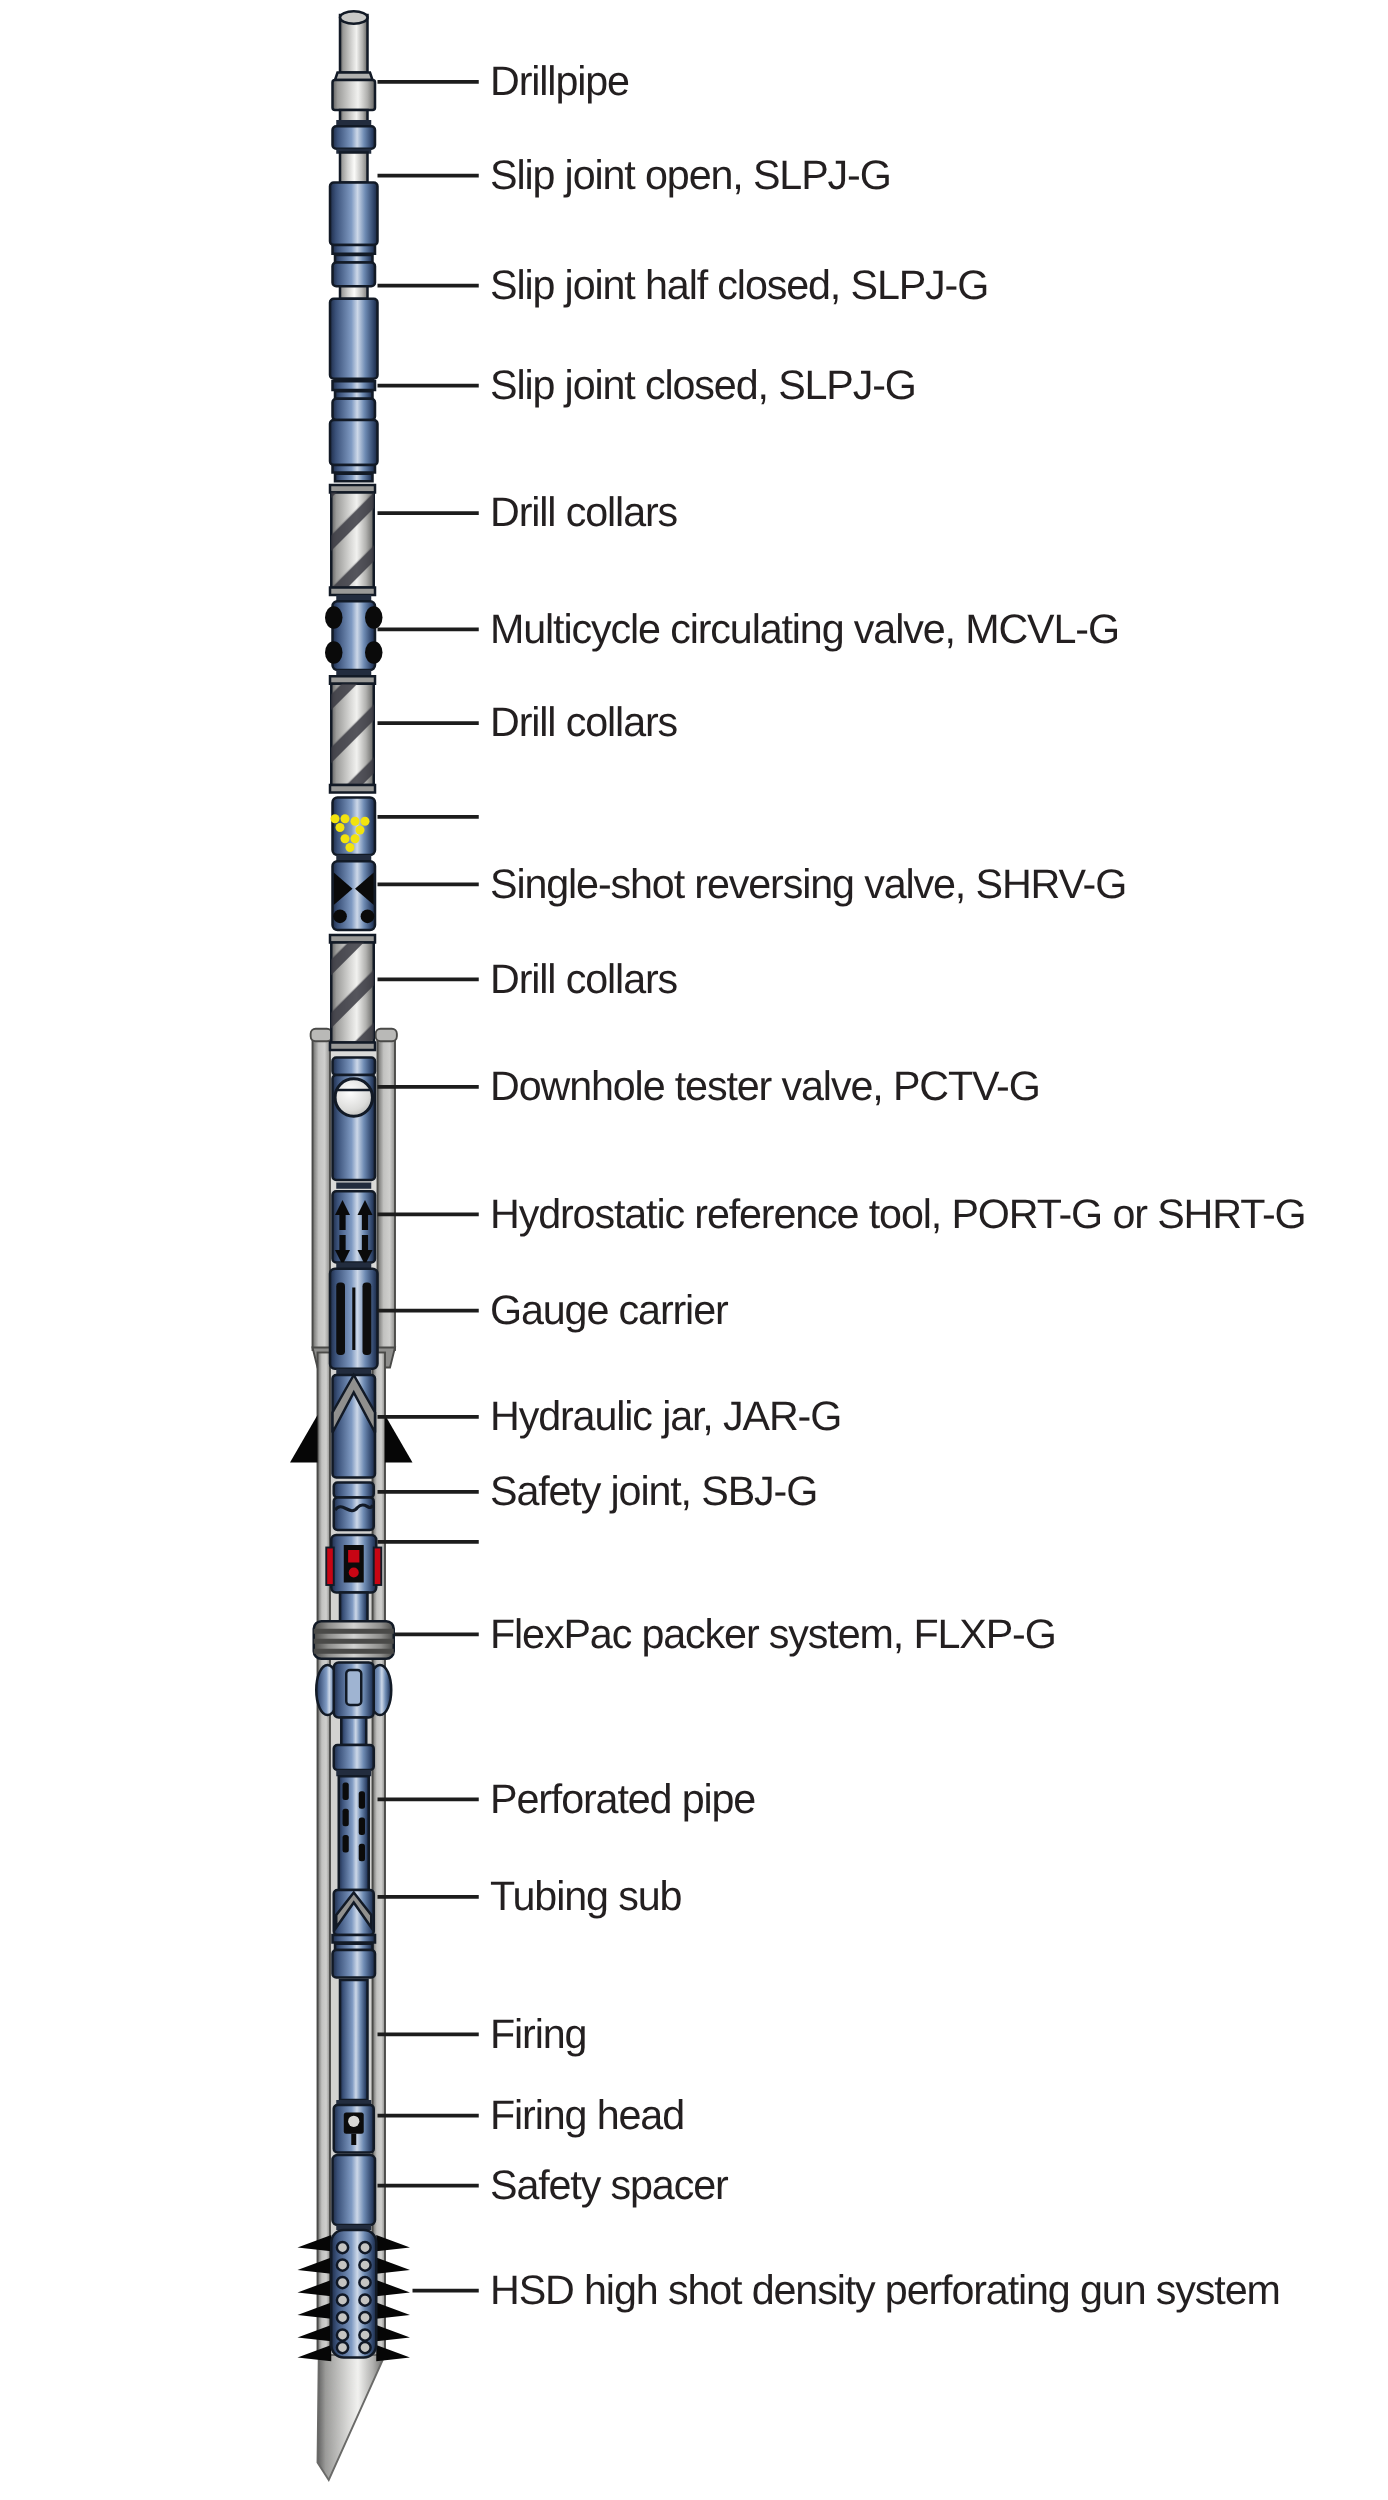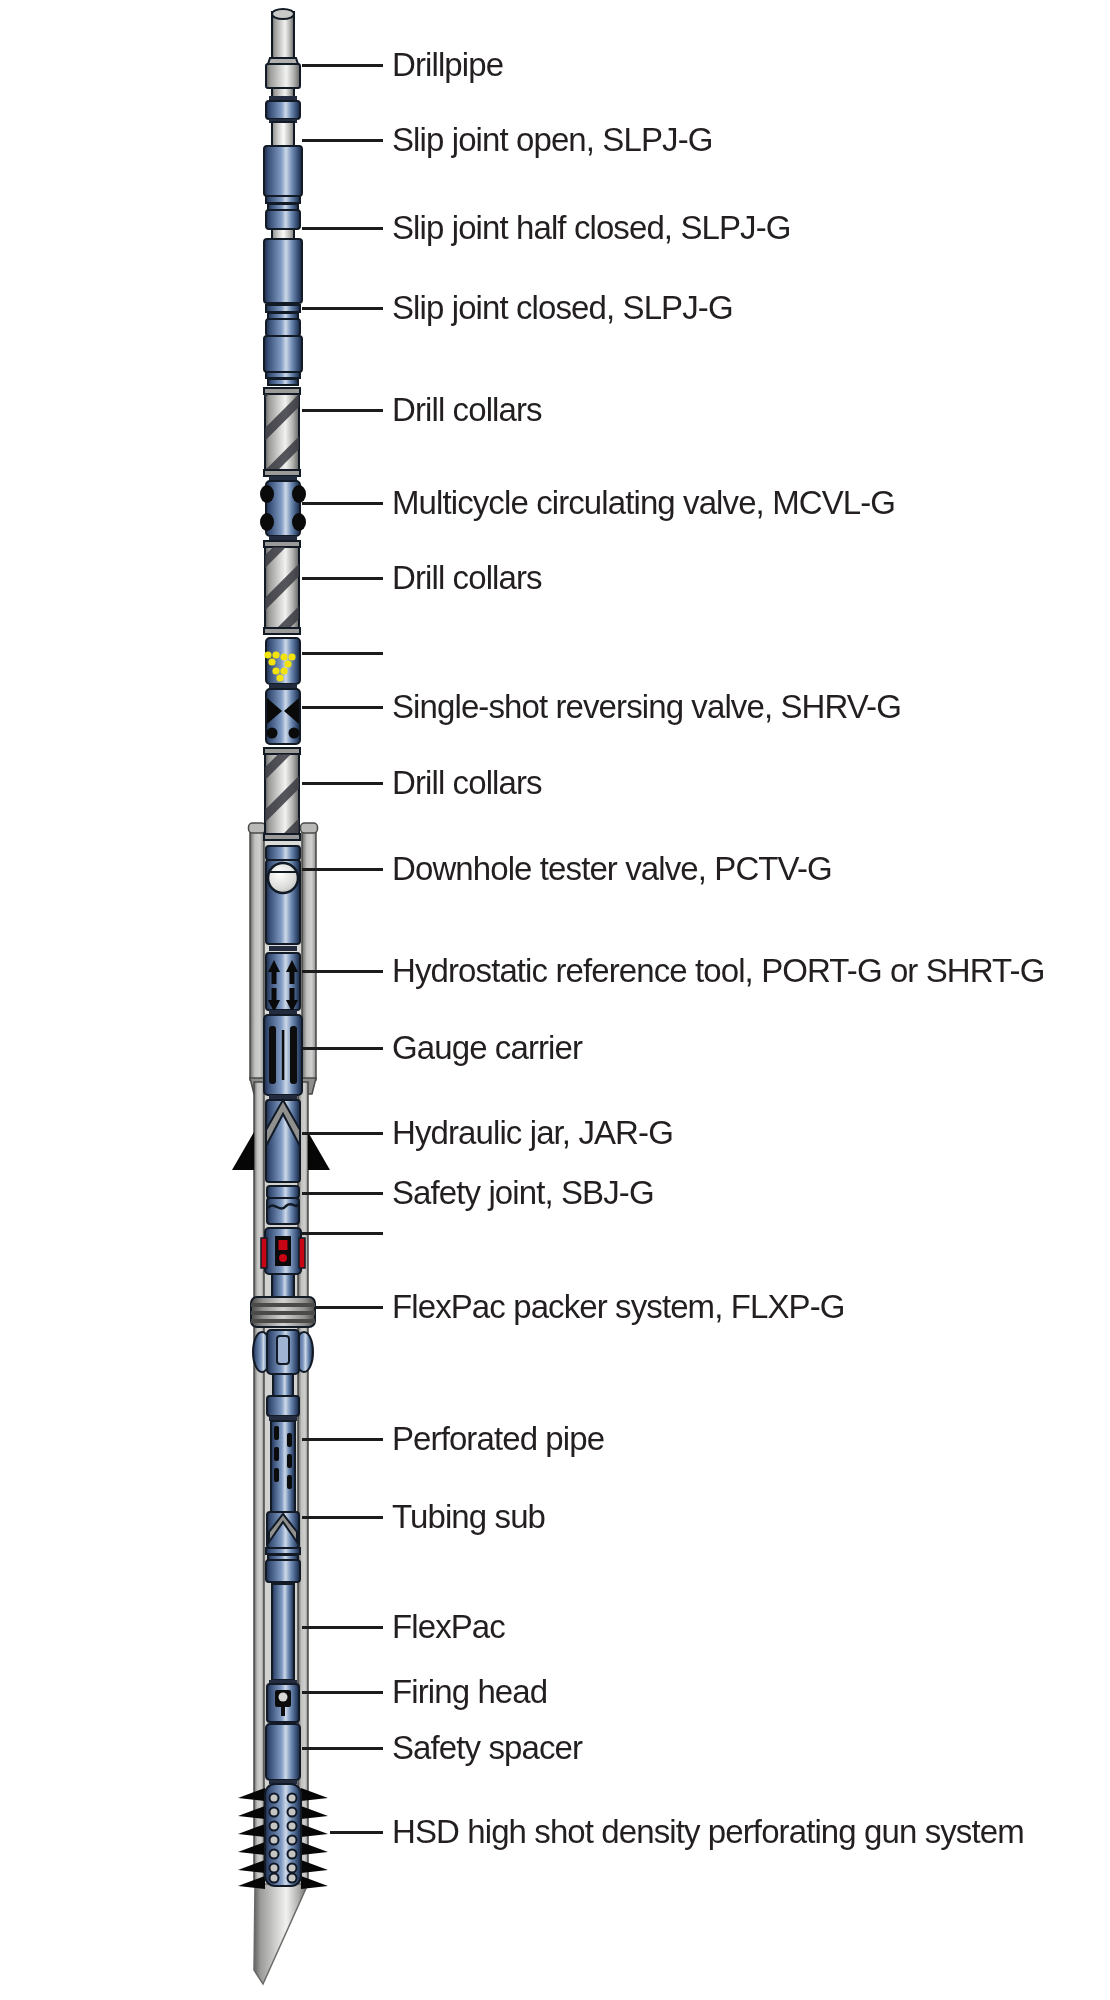--- a/index.html
+++ b/index.html
@@ -395,21 +395,21 @@
 <div class="callout" style="top:1419px">
   <span class="leader"></span>
   <span class="label">Perforated pipe</span>
 </div>
 <div class="callout" style="top:1497px">
   <span class="leader"></span>
   <span class="label">Tubing sub</span>
 </div>
 <div class="callout" style="top:1607px">
   <span class="leader"></span>
-  <span class="label">FlexPac</span>
+  <span class="label">Firing</span>
 </div>
 <div class="callout" style="top:1672px">
   <span class="leader"></span>
   <span class="label">Firing head</span>
 </div>
 <div class="callout" style="top:1728px">
   <span class="leader"></span>
   <span class="label">Safety spacer</span>
 </div>
 <div class="callout" style="top:1812px; left:330px">

